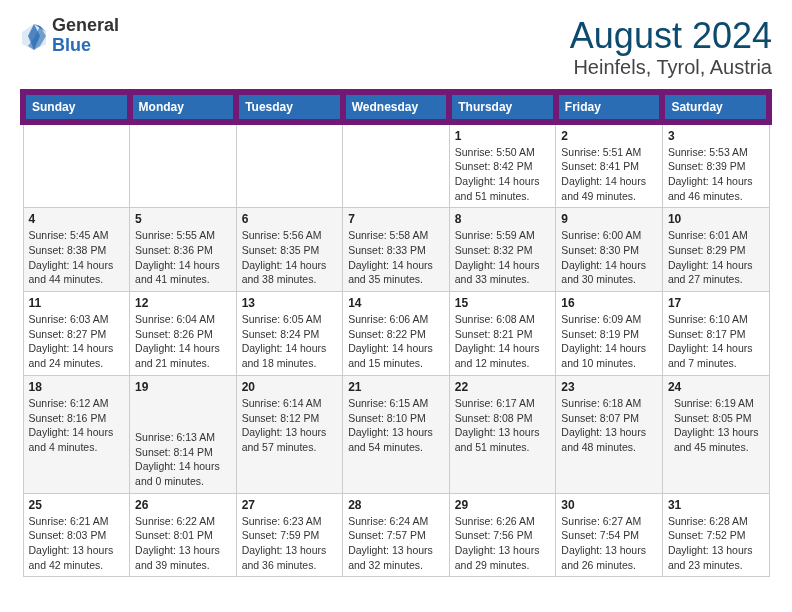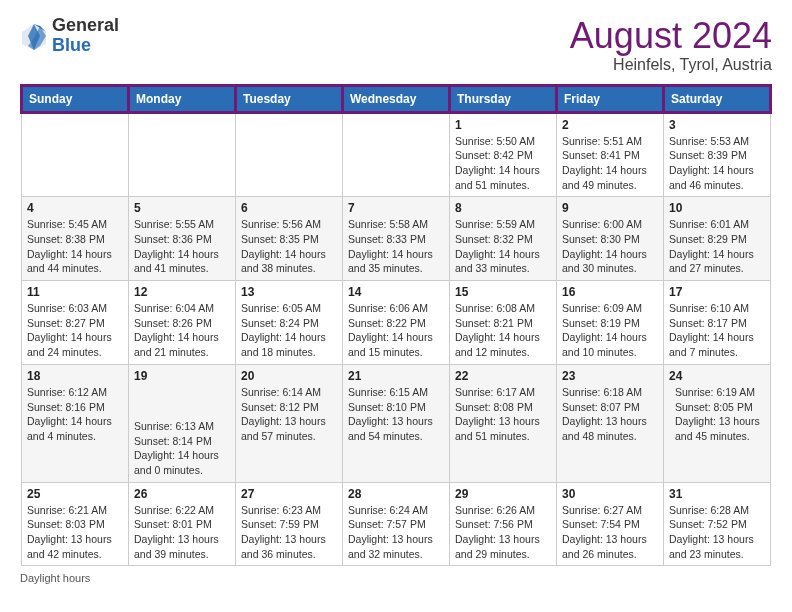--- a/index.html
+++ b/index.html
@@ -35,40 +35,40 @@
     .logo-icon {
       width: 28px;
       height: 28px;
     }
     .title-block {
       text-align: right;
     }
     .title-block h1 {
       font-size: 36px;
       font-weight: normal;
-      color: #701a75;
+      color: #0c4a6e;
       line-height: 1.1;
     }
     .title-block h2 {
-      font-size: 16px;
+      font-size: 20px;
       font-weight: normal;
       color: #444;
     }
     .calendar {
       width: 100%;
       border-collapse: collapse;
       font-size: 11px;
     }
     .calendar thead th {
       background: #2a6db5;
       color: #fff;
       padding: 5px 6px;
       font-size: 12px;
       font-weight: bold;
-      border: 3px solid #701a75;
+      border: 6px solid #701a75;
       text-align: left;
     }
     .calendar tbody td {
       border: 1px solid #ccc;
       vertical-align: top;
       padding: 4px 5px;
       width: calc(100% / 7);
       height: 80px;
       background: #fff;
     }
@@ -328,14 +328,13 @@
           <td>
             <span class="day-num">31</span>
             <div class="day-info" style="white-space: pre-line;">Sunrise: 6:28 AM
 Sunset: 7:52 PM
 Daylight: 13 hours and 23 minutes.</div>
           </td>
         </tr>
       </tbody>
   </table>
 
-  <div class="footer-note">Daylight hours</div>
 </div>
 
 </body></html>

